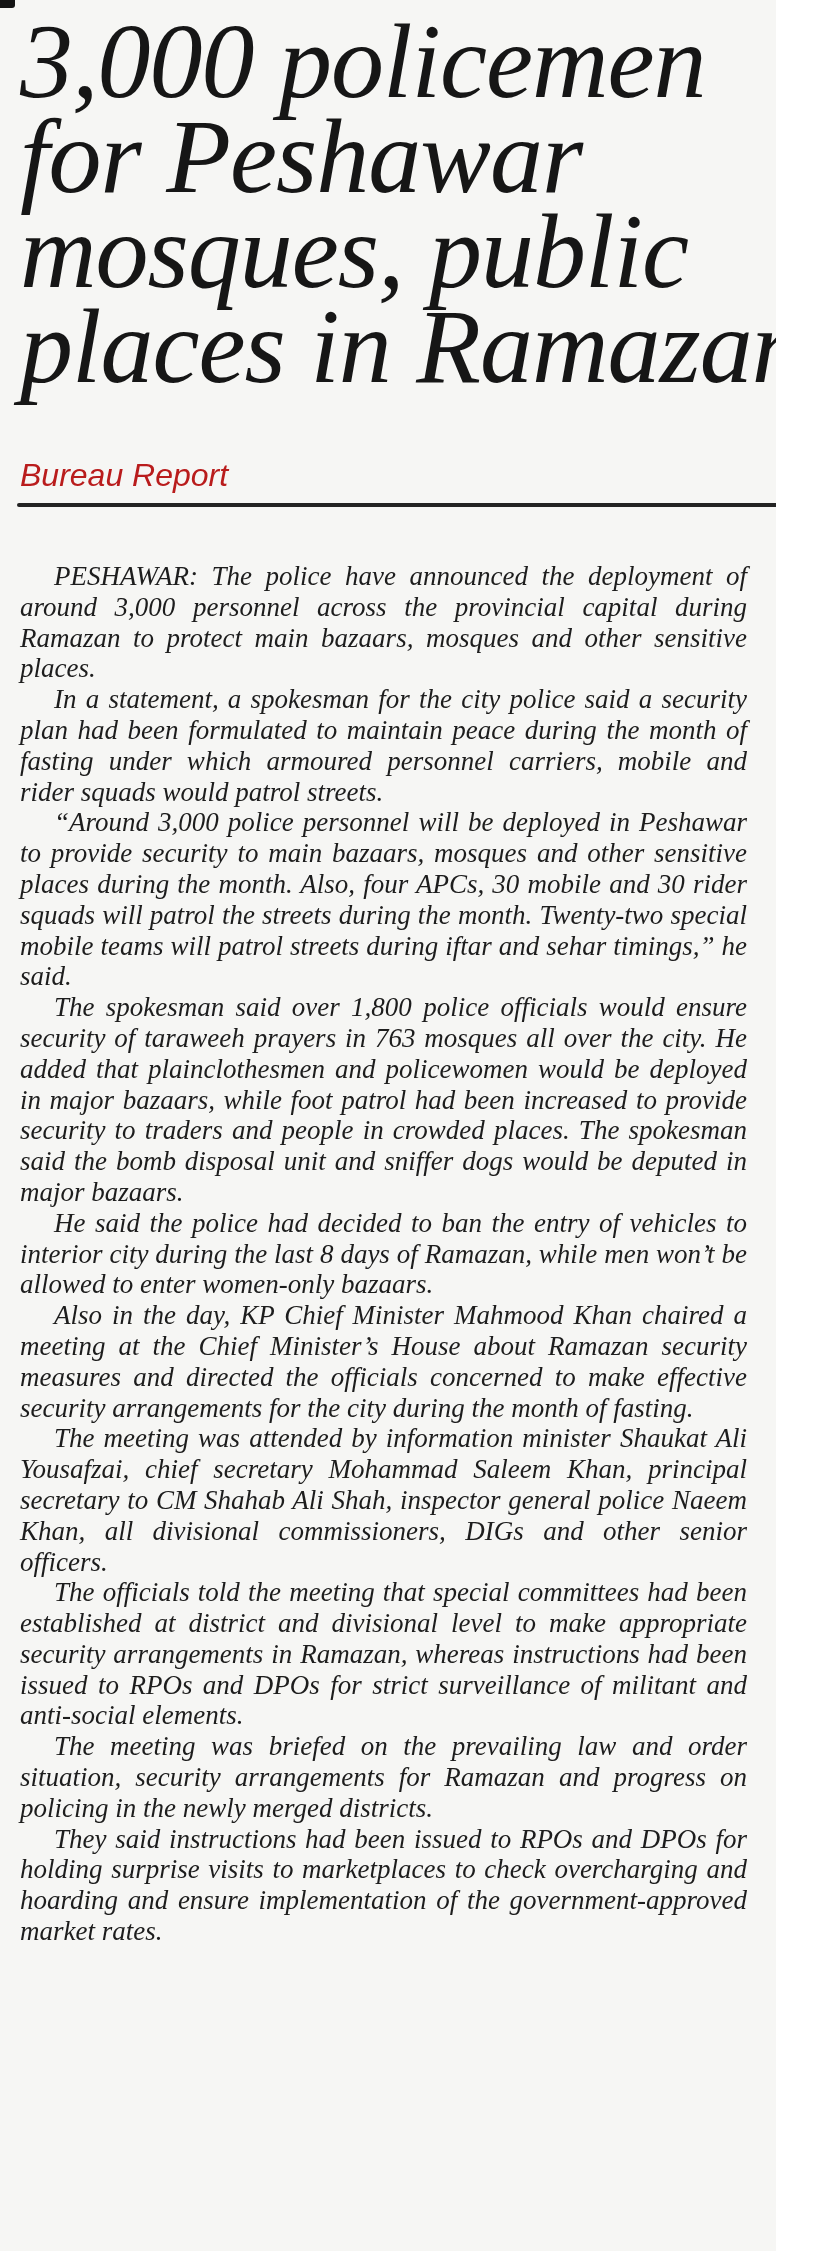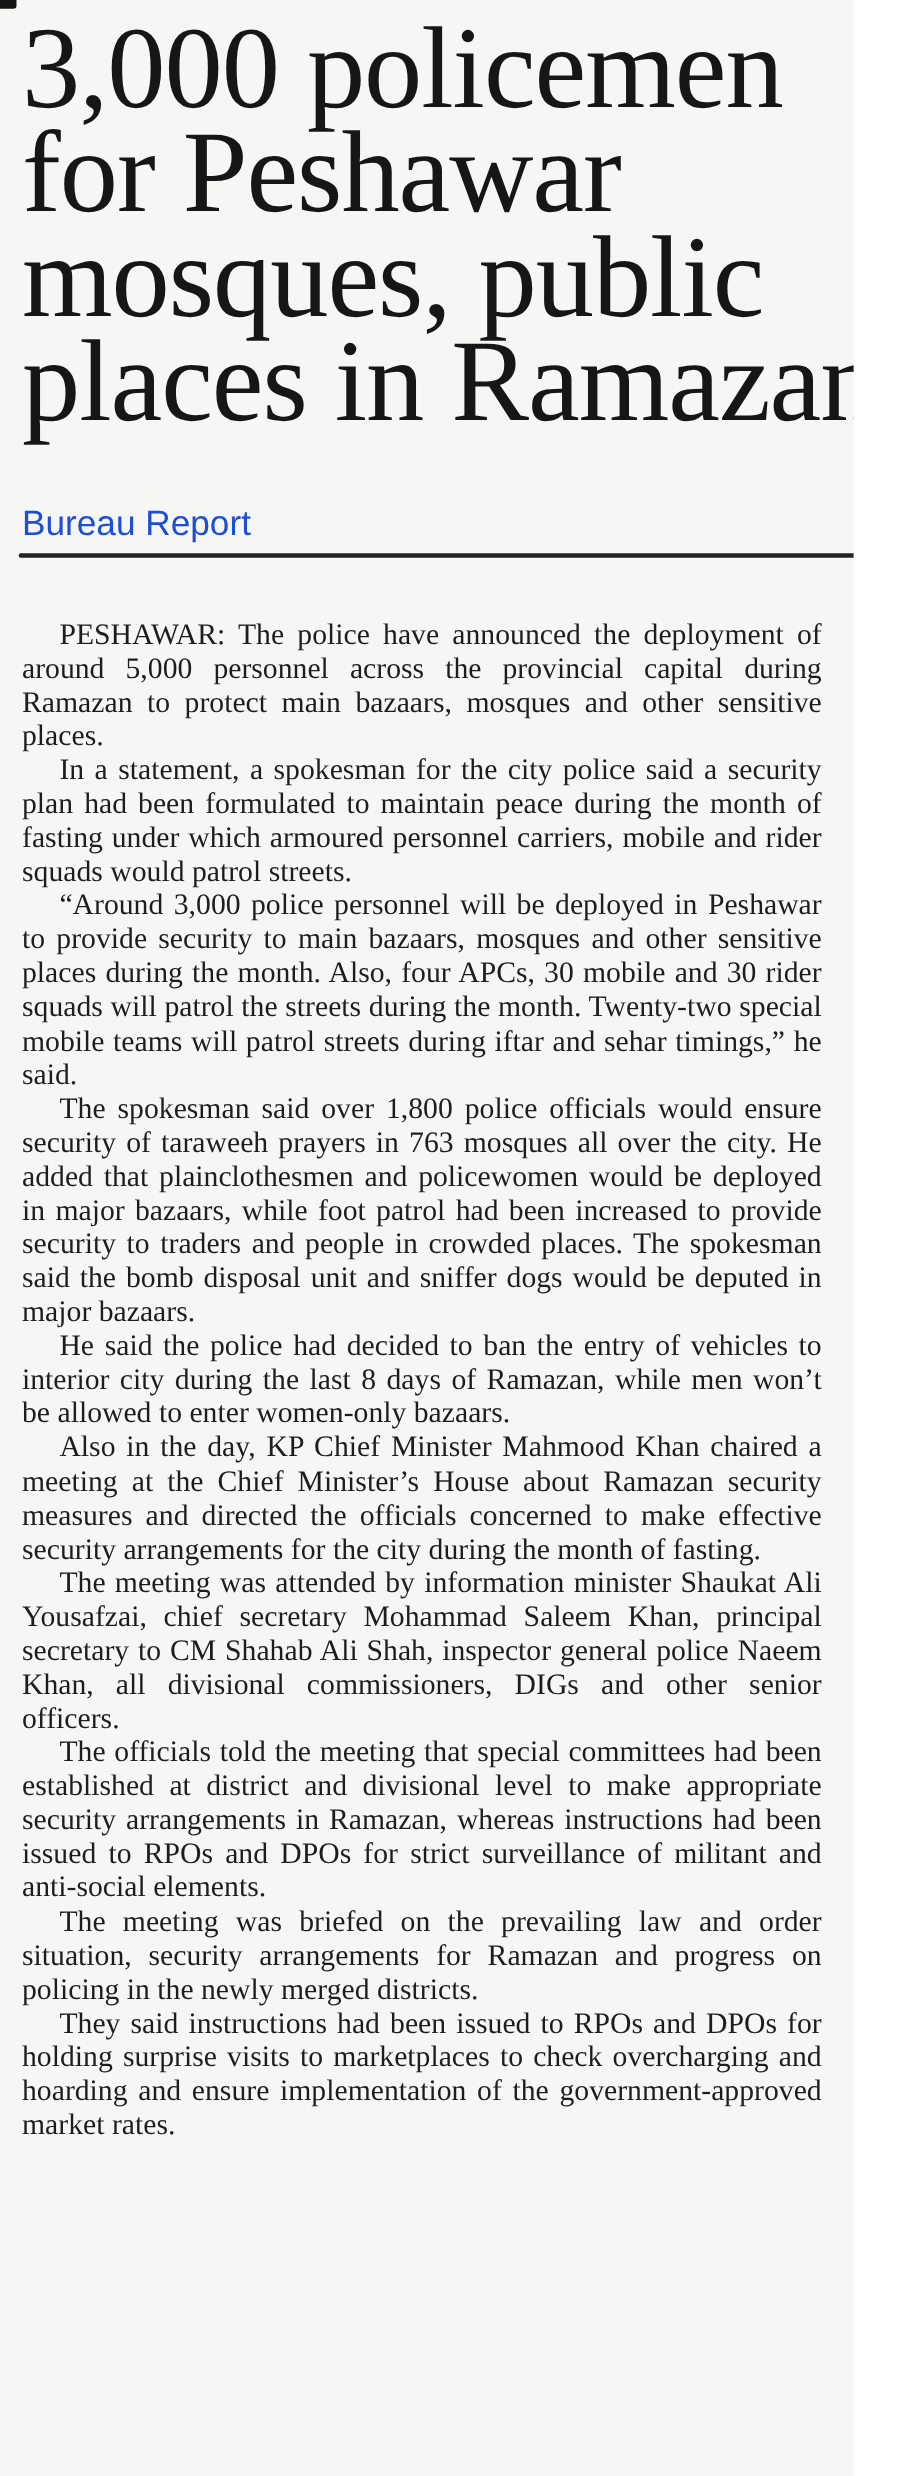--- a/index.html
+++ b/index.html
@@ -8,20 +8,21 @@
   }
   .page {
     position: relative;
     width: 776px;
     min-height: 2251px;
     background: #f6f6f4;
     color: #1c1c1c;
     overflow: hidden;
     box-sizing: border-box;
     padding: 0 29px 20px 20px;
+    font-style: italic;
   }
   .corner-mark {
     position: absolute;
     top: 0;
     left: 0;
     width: 15px;
     height: 8px;
     background: #141414;
     border-bottom-right-radius: 3px;
   }
@@ -36,21 +37,21 @@
     color: #161616;
   }
   .headline-line {
     white-space: nowrap;
   }
   .byline {
     margin-top: 63px;
     font-family: "Liberation Sans", sans-serif;
     font-size: 32px;
     line-height: 36px;
-    color: #1d4ed8;
+    color: #b91c1c;
   }
   .rule {
     margin-top: 10px;
     margin-left: -3px;
     width: 776px;
     height: 4px;
     background: #232323;
     border-radius: 2px;
   }
   .article-body {
@@ -77,21 +78,21 @@
       <div class="headline-line">for Peshawar</div>
       <div class="headline-line">mosques, public</div>
       <div class="headline-line">places in Ramazan</div>
     </h1>
 
   <div class="byline">Bureau Report</div>
 
   <div class="rule" style="background: rgb(35, 35, 35);"></div>
 
   <div class="article-body">
-      <div class="para">PESHAWAR: The police have announced the deployment of around 5,000 personnel across the provincial capital during Ramazan to protect main bazaars, mosques and other sensitive places.</div>
+      <div class="para">PESHAWAR: The police have announced the deployment of around 3,000 personnel across the provincial capital during Ramazan to protect main bazaars, mosques and other sensitive places.</div>
       <div class="para">In a statement, a spokesman for the city police said a security plan had been formulated to maintain peace during the month of fasting under which armoured personnel carriers, mobile and rider squads would patrol streets.</div>
       <div class="para">“Around 3,000 police personnel will be deployed in Peshawar to provide security to main bazaars, mosques and other sensitive places during the month. Also, four APCs, 30 mobile and 30 rider squads will patrol the streets during the month. Twenty-two special mobile teams will patrol streets during iftar and sehar timings,” he said.</div>
       <div class="para">The spokesman said over 1,800 police officials would ensure security of taraweeh prayers in 763 mosques all over the city. He added that plainclothesmen and policewomen would be deployed in major bazaars, while foot patrol had been increased to provide security to traders and people in crowded places. The spokesman said the bomb disposal unit and sniffer dogs would be deputed in major bazaars.</div>
       <div class="para">He said the police had decided to ban the entry of vehicles to interior city during the last 8 days of Ramazan, while men won’t be allowed to enter women-only bazaars.</div>
       <div class="para">Also in the day, KP Chief Minister Mahmood Khan chaired a meeting at the Chief Minister’s House about Ramazan security measures and directed the officials concerned to make effective security arrangements for the city during the month of fasting.</div>
       <div class="para">The meeting was attended by information minister Shaukat Ali Yousafzai, chief secretary Mohammad Saleem Khan, principal secretary to CM Shahab Ali Shah, inspector general police Naeem Khan, all divisional commissioners, DIGs and other senior officers.</div>
       <div class="para">The officials told the meeting that special committees had been established at district and divisional level to make appropriate security arrangements in Ramazan, whereas instructions had been issued to RPOs and DPOs for strict surveillance of militant and anti-social elements.</div>
       <div class="para">The meeting was briefed on the prevailing law and order situation, security arrangements for Ramazan and progress on policing in the newly merged districts.</div>
       <div class="para">They said instructions had been issued to RPOs and DPOs for holding surprise visits to marketplaces to check overcharging and hoarding and ensure implementation of the government-approved market rates.</div>
     </div>

